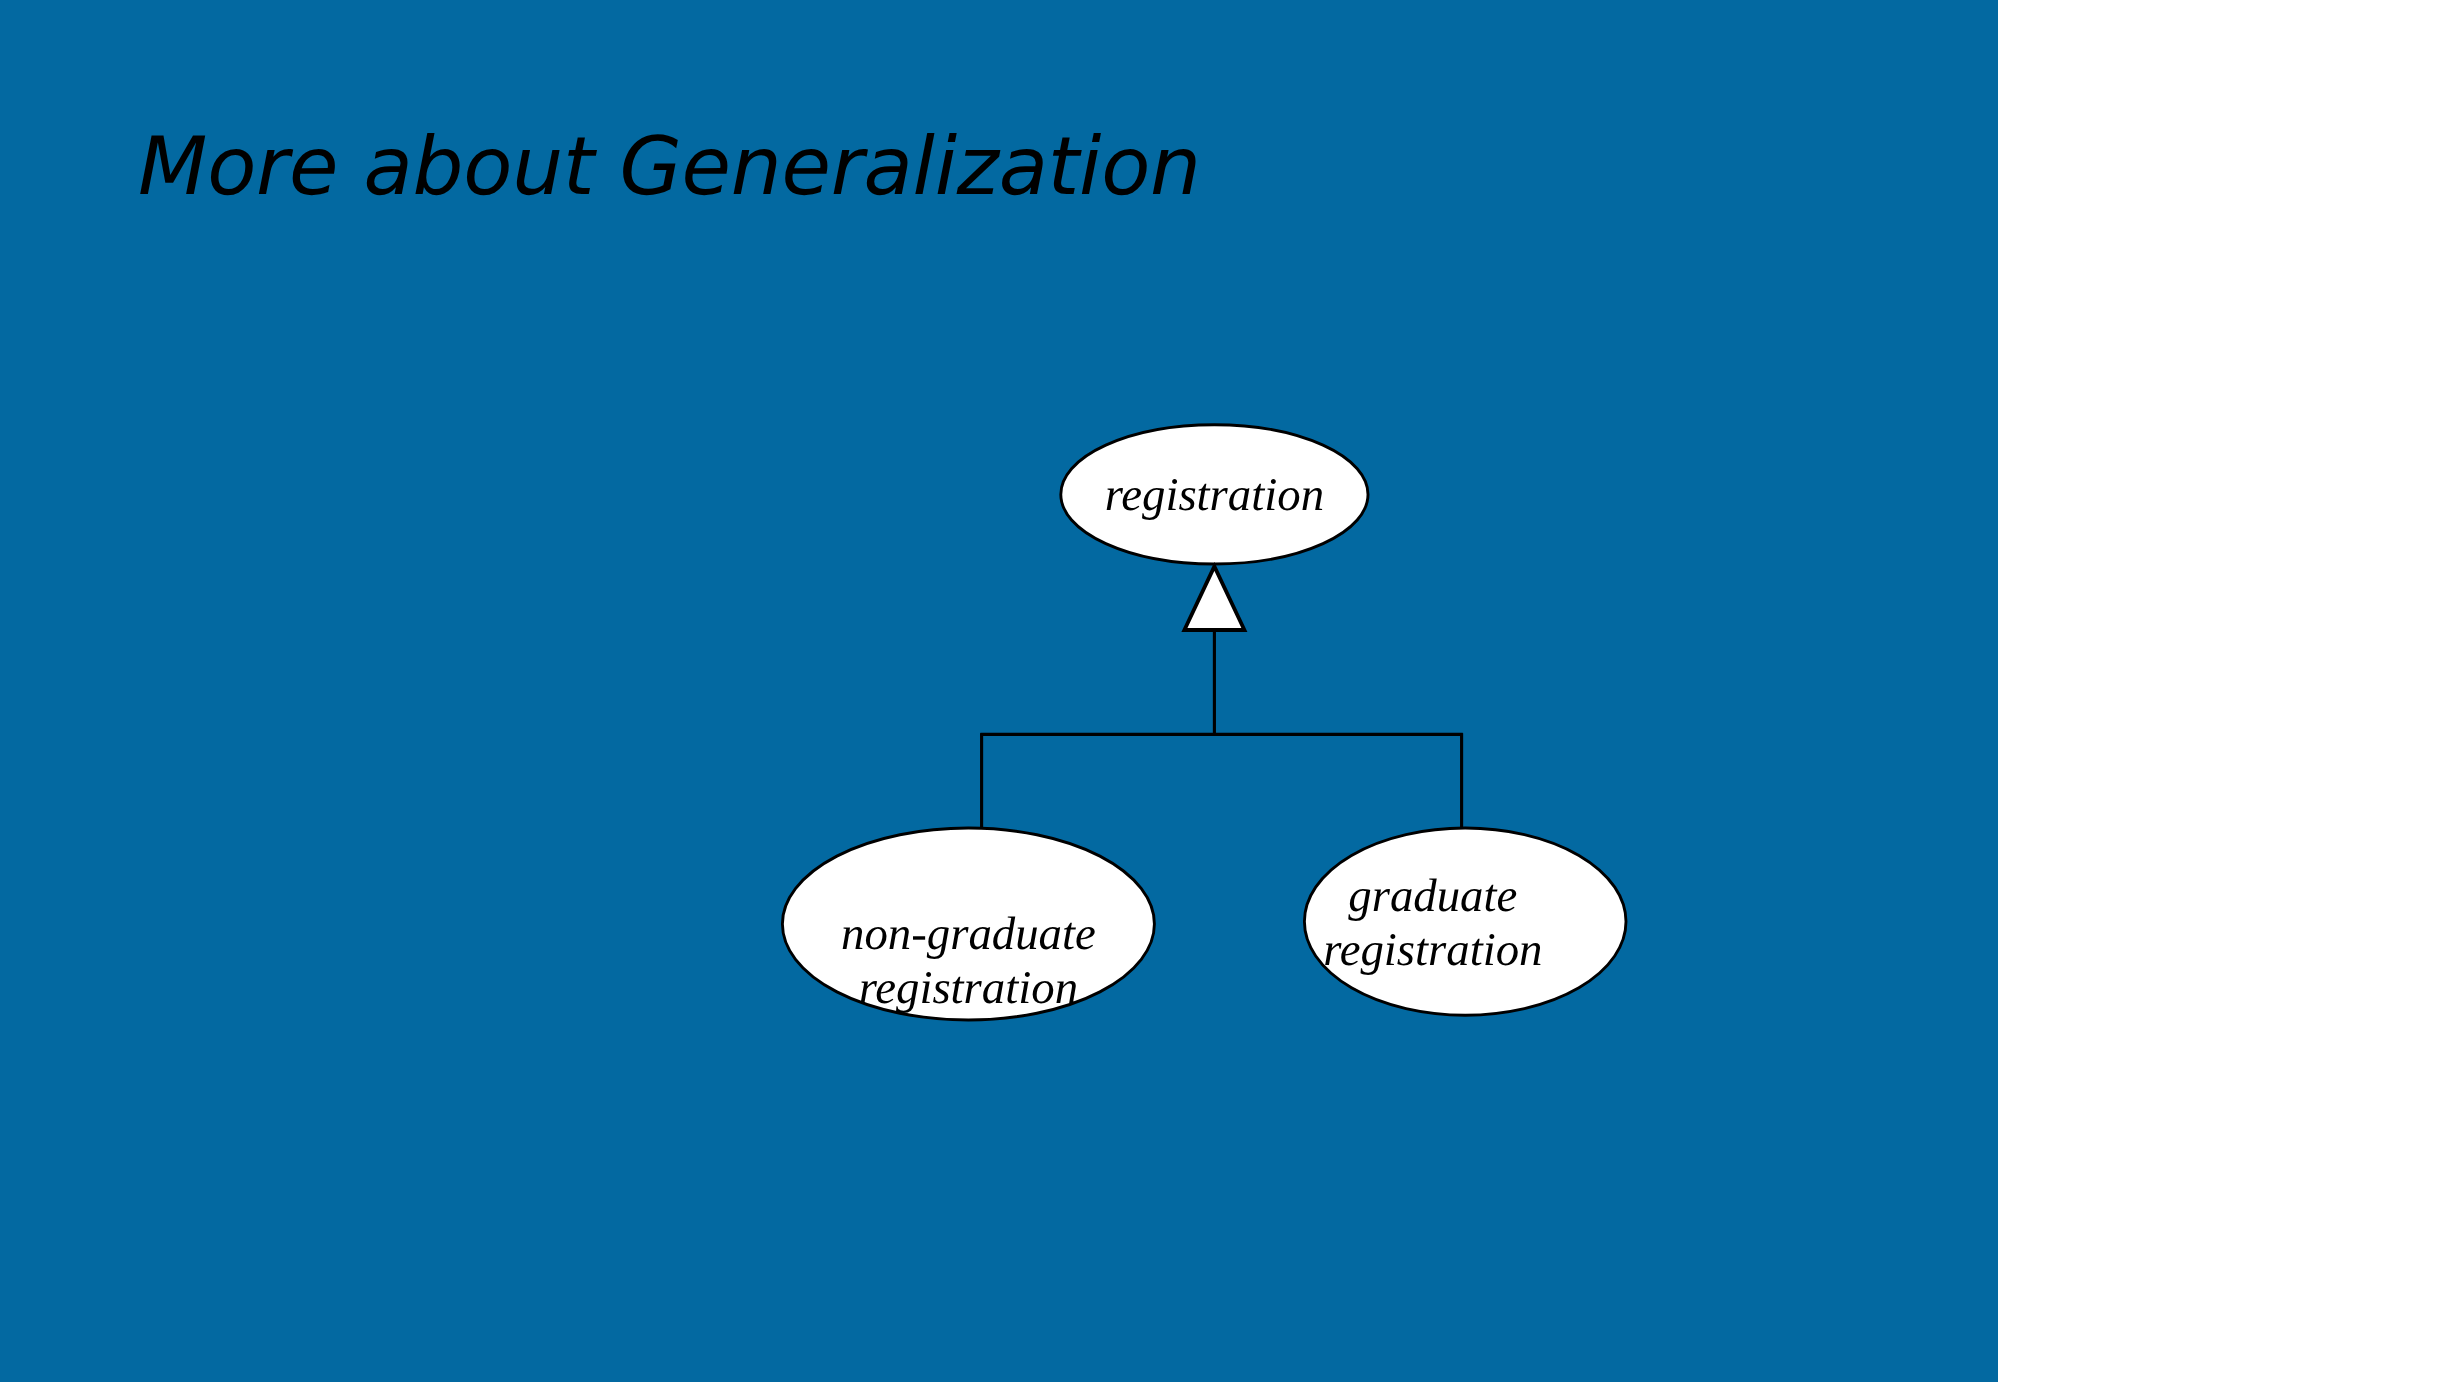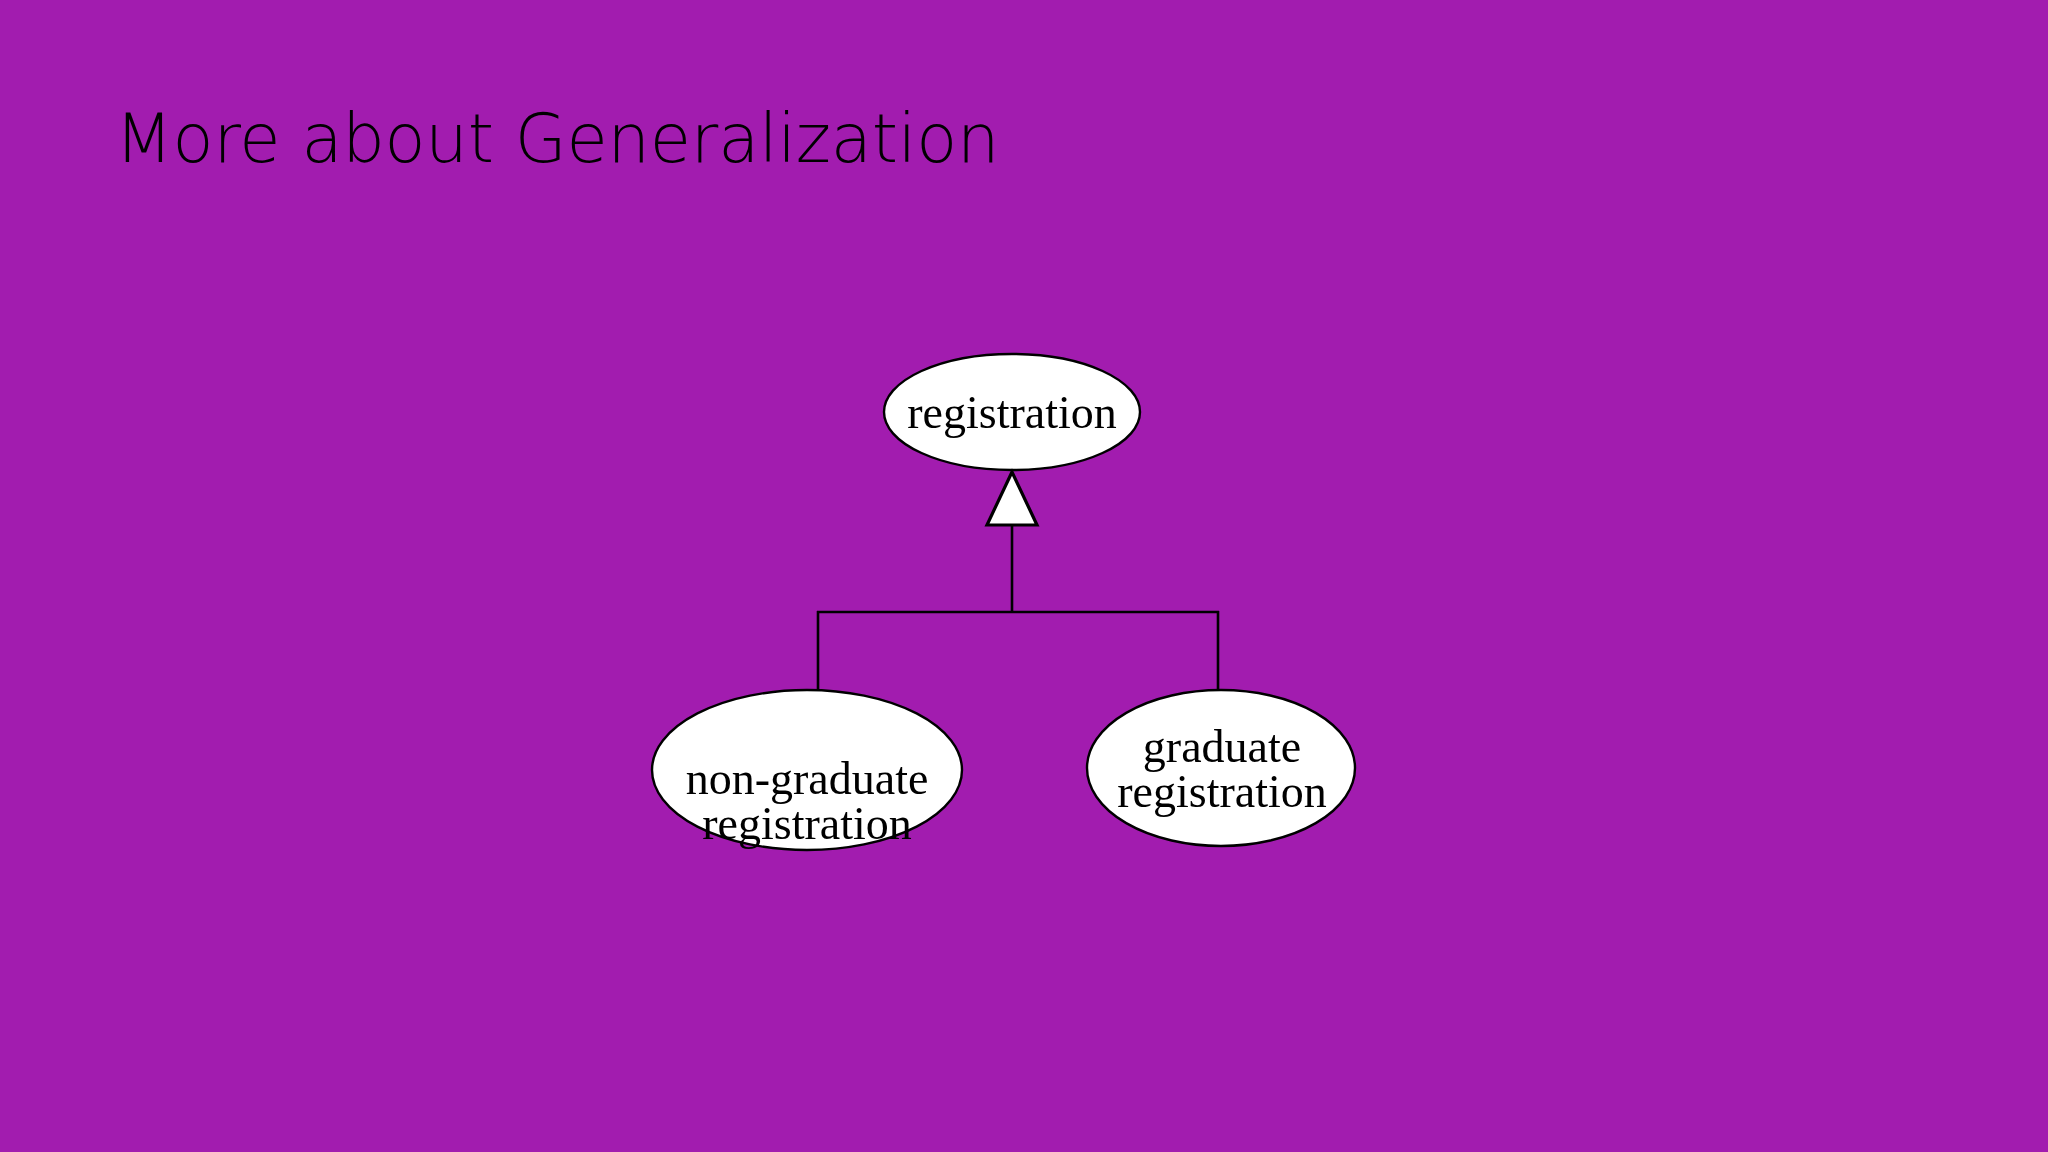--- a/index.html
+++ b/index.html
@@ -13,23 +13,24 @@
     height: 1152px;
     overflow: hidden;
     font-family: "Liberation Sans", sans-serif;
     position: relative;
   }
 
   #slide {
     position: absolute;
     left: 0;
     top: 0;
-    width: 2048px;
+    width: 1665px;
     height: 1152px;
-    background: #a21caf;
+    background: #0369a1;
+    font-style: italic;
   }
 
   
   #slide-title {
     position: absolute;
     left: 115px;
     top: 98px;
     width: 1700px;
     height: 90px;
     font-family: "DejaVu Sans", "Liberation Sans", sans-serif;
@@ -48,40 +49,40 @@
     top: 0;
     width: 2048px;
     height: 1152px;
   }
 
   
   .entity-label {
     position: absolute;
     text-align: center;
     font-family: "Liberation Serif", "DejaVu Serif", serif;
-    font-size: 46px;
+    font-size: 39px;
     line-height: 45px;
     color: #000000;
     pointer-events: none;
     white-space: nowrap;
   }
   .entity-label .line { display: block; }
 
   #label-registration {
     left: 884px;
     top: 390px;
     width: 256px;
   }
   #label-non-graduate-registration {
     left: 652px;
     top: 756px;
     width: 310px;
   }
   #label-graduate-registration {
-    left: 1088px;
+    left: 1060px;
     top: 724px;
     width: 268px;
   }
 </style>
 </head>
 <body>
 
 <div id="slide">
 
   <div id="slide-title">More about Generalization</div>

